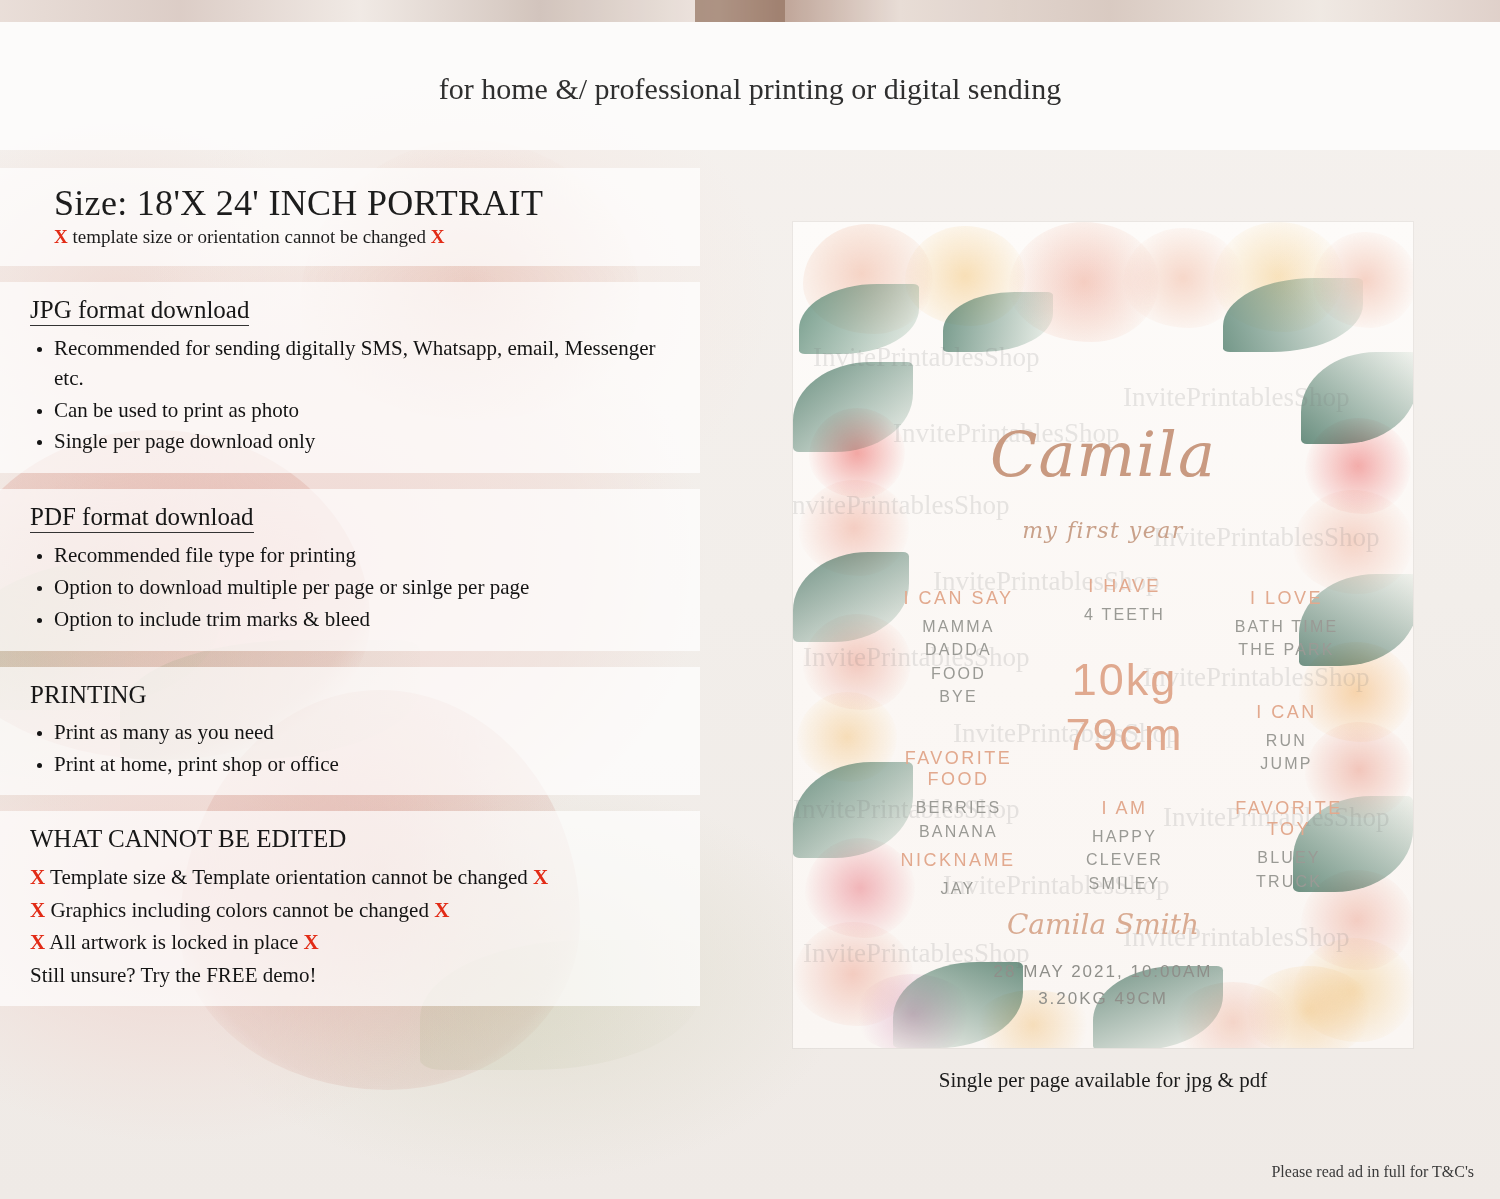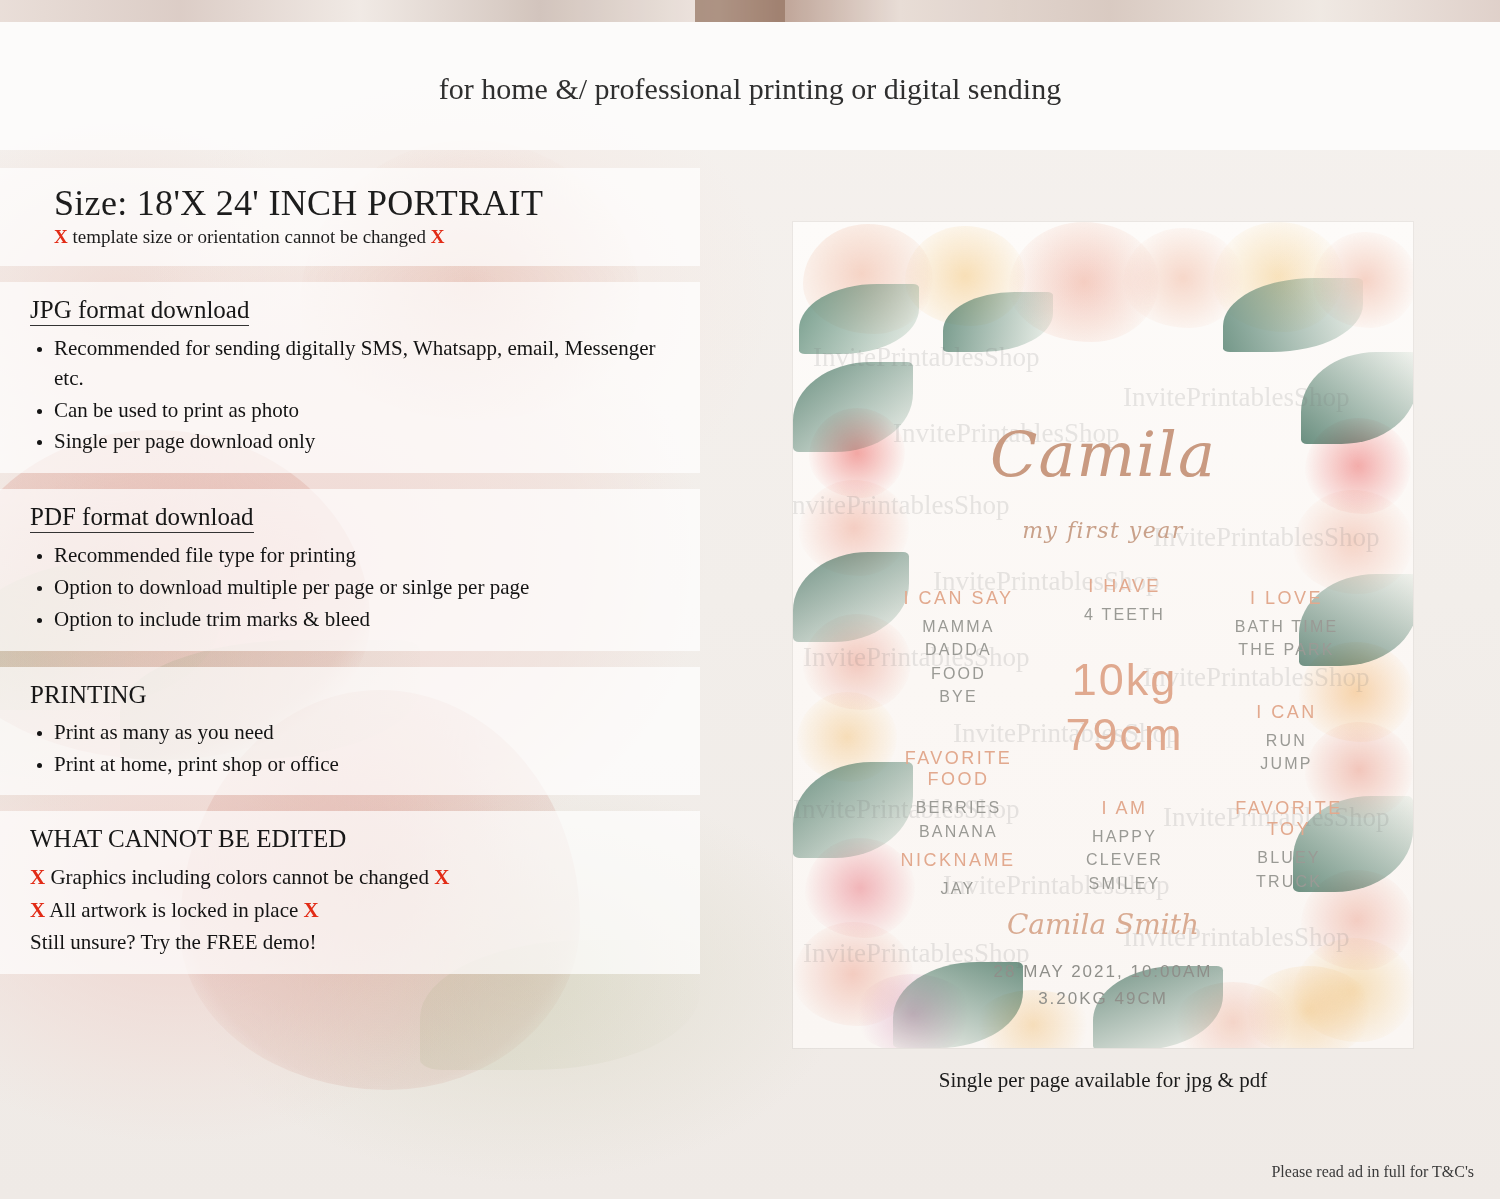--- a/index.html
+++ b/index.html
@@ -159,20 +159,25 @@
   <div class="panel">
     <div class="sec-title nounderline">PRINTING</div>
     <ul>
       <li>Print as many as you need</li>
       <li>Print at home, print shop or office</li>
     </ul>
   </div>
 
   <div class="panel">
     <div class="sec-title nounderline">WHAT CANNOT BE EDITED</div>
+    <div class="plain-line">
+      <span class="xmark">X</span>
+      <span>Template size &amp; Template orientation cannot be changed</span>
+      <span class="xmark">X</span>
+    </div>
     <div class="plain-line">
       <span class="xmark">X</span>
       <span>Graphics including colors cannot be changed</span>
       <span class="xmark">X</span>
     </div>
     <div class="plain-line">
       <span class="xmark">X</span>
       <span>All artwork is locked in place</span>
       <span class="xmark">X</span>
     </div>

